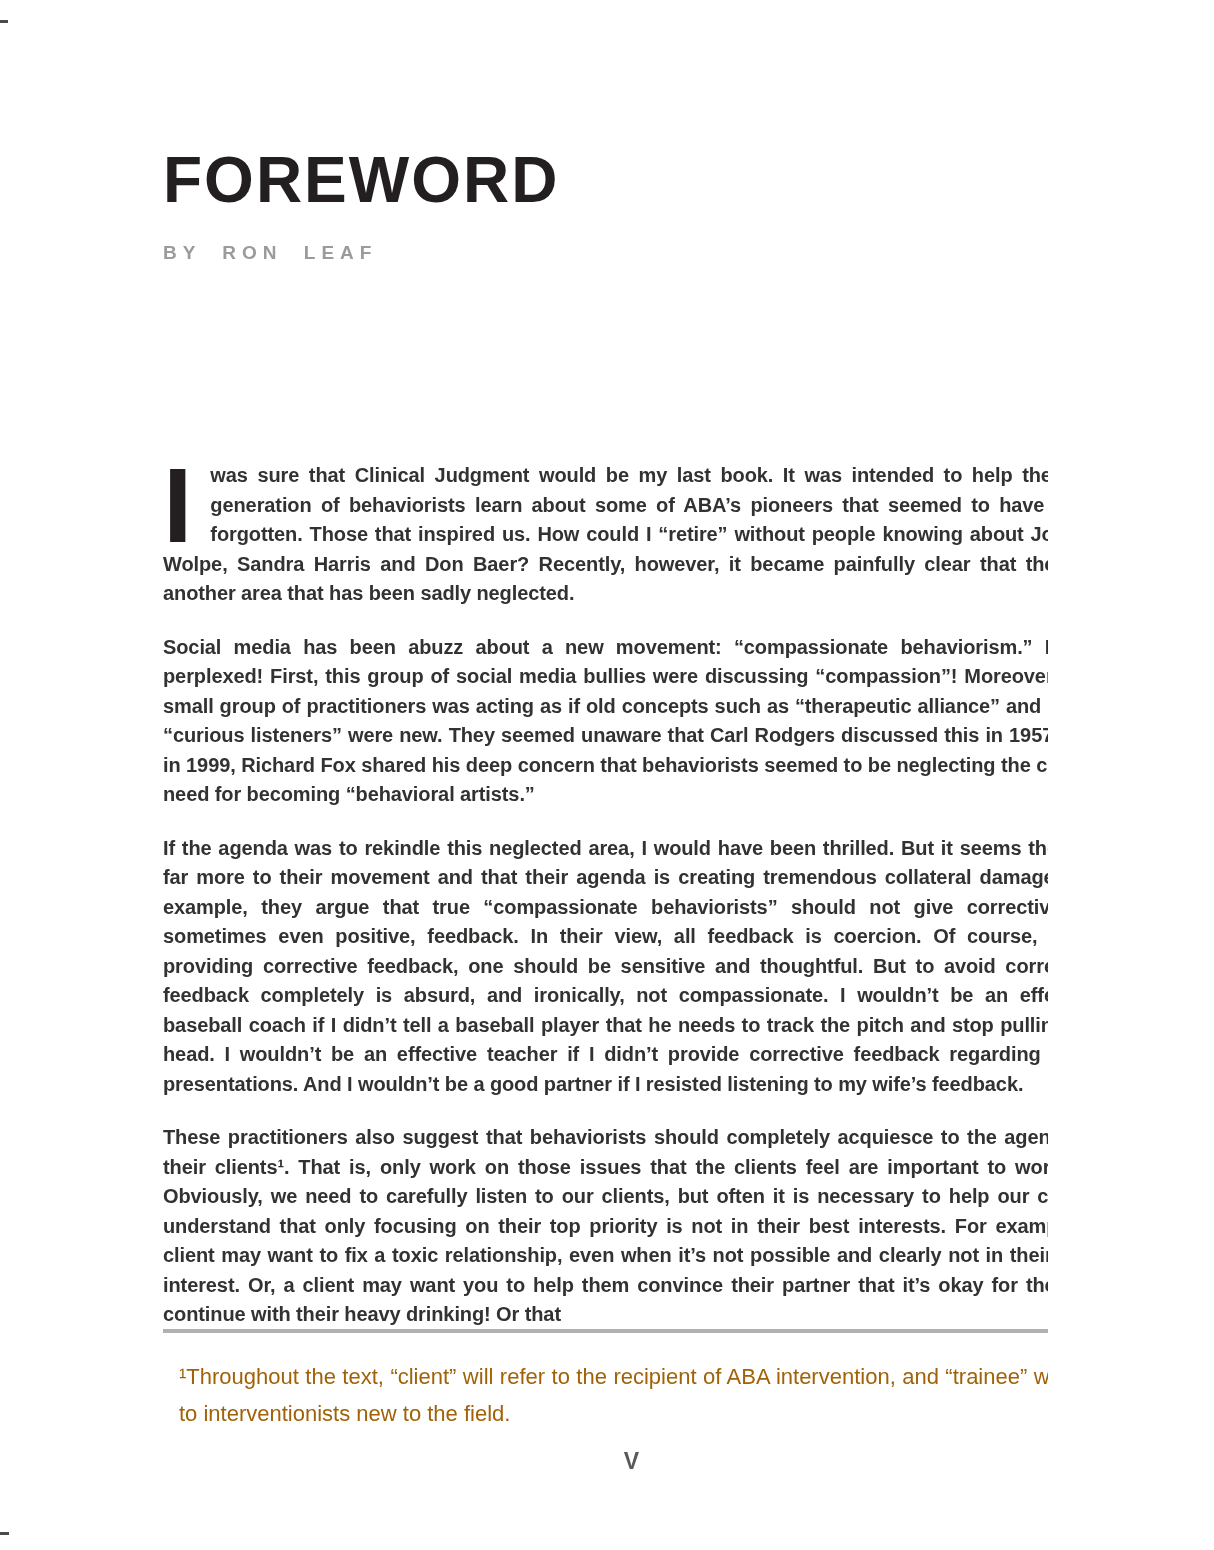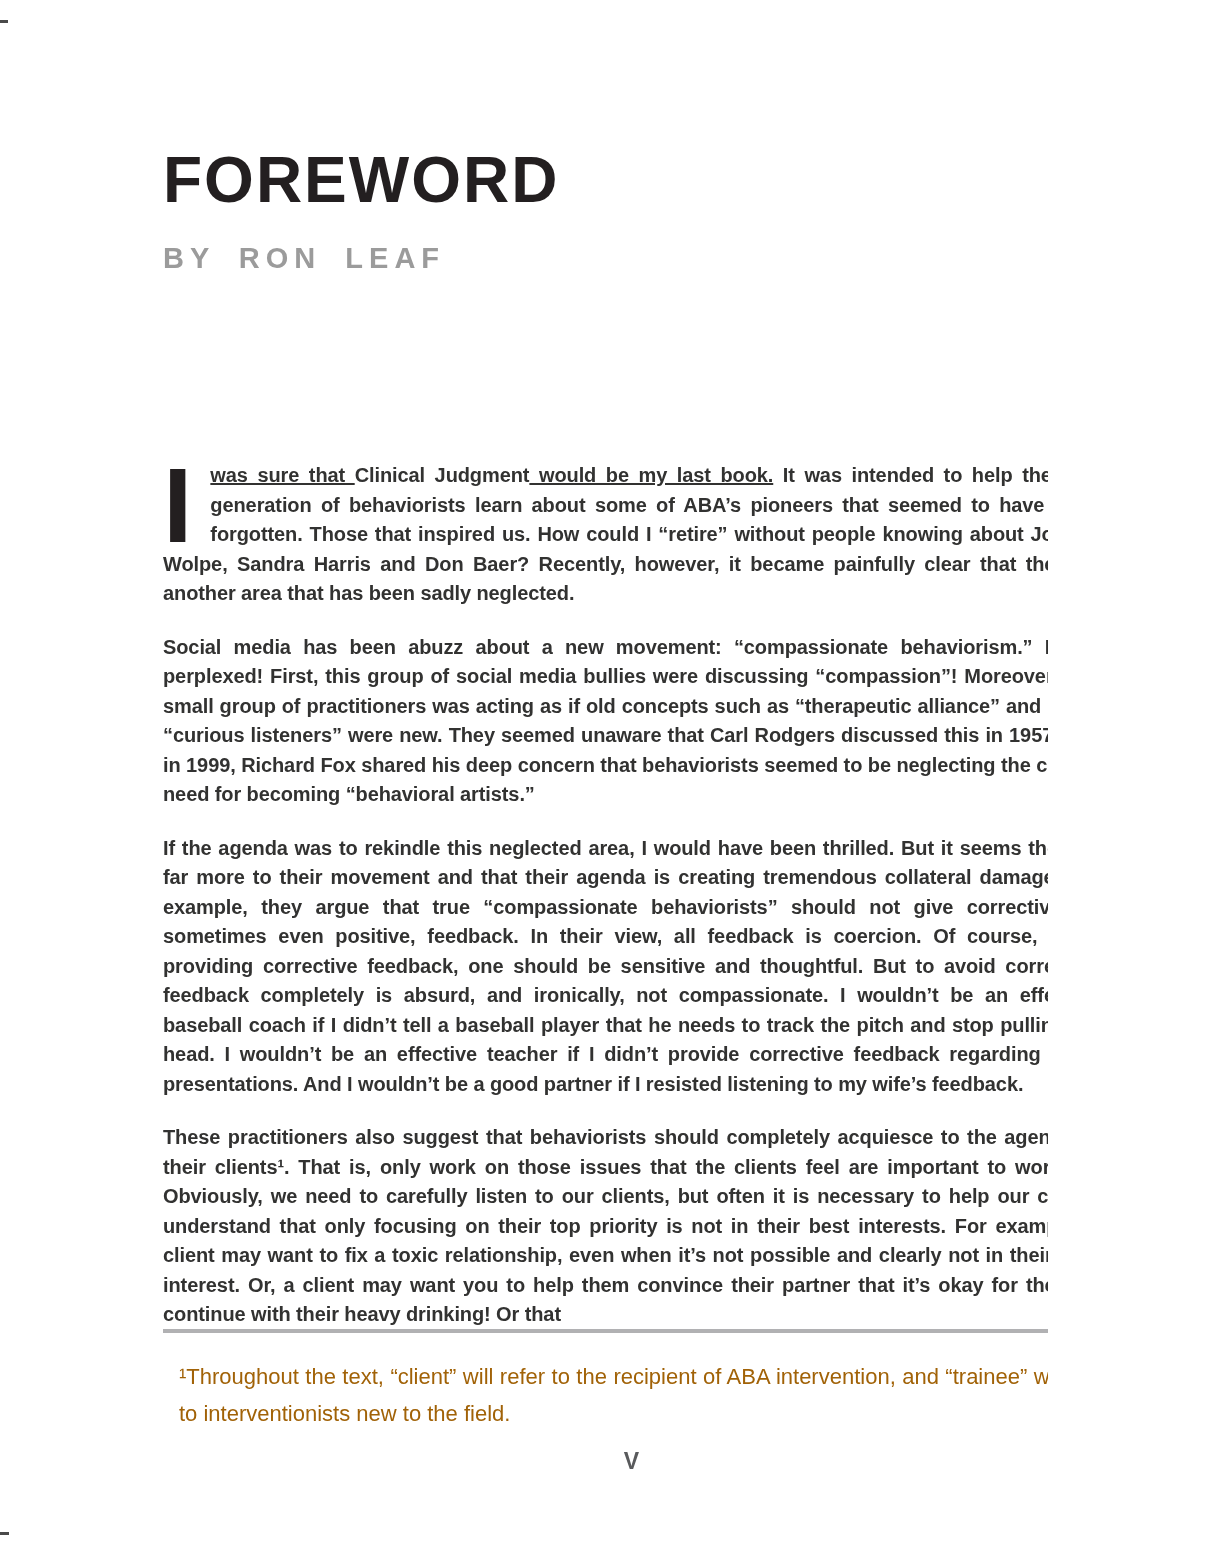--- a/index.html
+++ b/index.html
@@ -34,21 +34,21 @@
   .title {
     margin: 0;
     font-size: 64px;
     line-height: 1;
     font-weight: bold;
     letter-spacing: 2px;
     color: #231f20;
   }
   .byline {
     margin-top: 30px;
-    font-size: 29px;
+    font-size: 19px;
     font-weight: bold;
     letter-spacing: 6px;
     word-spacing: 10px;
     color: #9b9b9b;
   }
 
   .body-copy {
     position: absolute;
     left: 163px;
     top: 461px;
@@ -64,21 +64,21 @@
   }
   .dropcap {
     float: left;
     font-weight: bold;
     font-size: 106px;
     line-height: 80px;
     height: 82px;
     margin: 4px 18px 0 0;
     color: #231f20;
   }
-  .seg-bold { font-weight: bold; text-decoration: underline; }
+  .seg-bold { font-weight: bold; }
   .seg-bold-italic { font-weight: bold; }
   .seg-normal { font-weight: bold; }
 
   .footnote-rule {
     position: absolute;
     left: 163px;
     top: 1329px;
     width: 929px;
     height: 4px;
     background: #b1b1b3;

